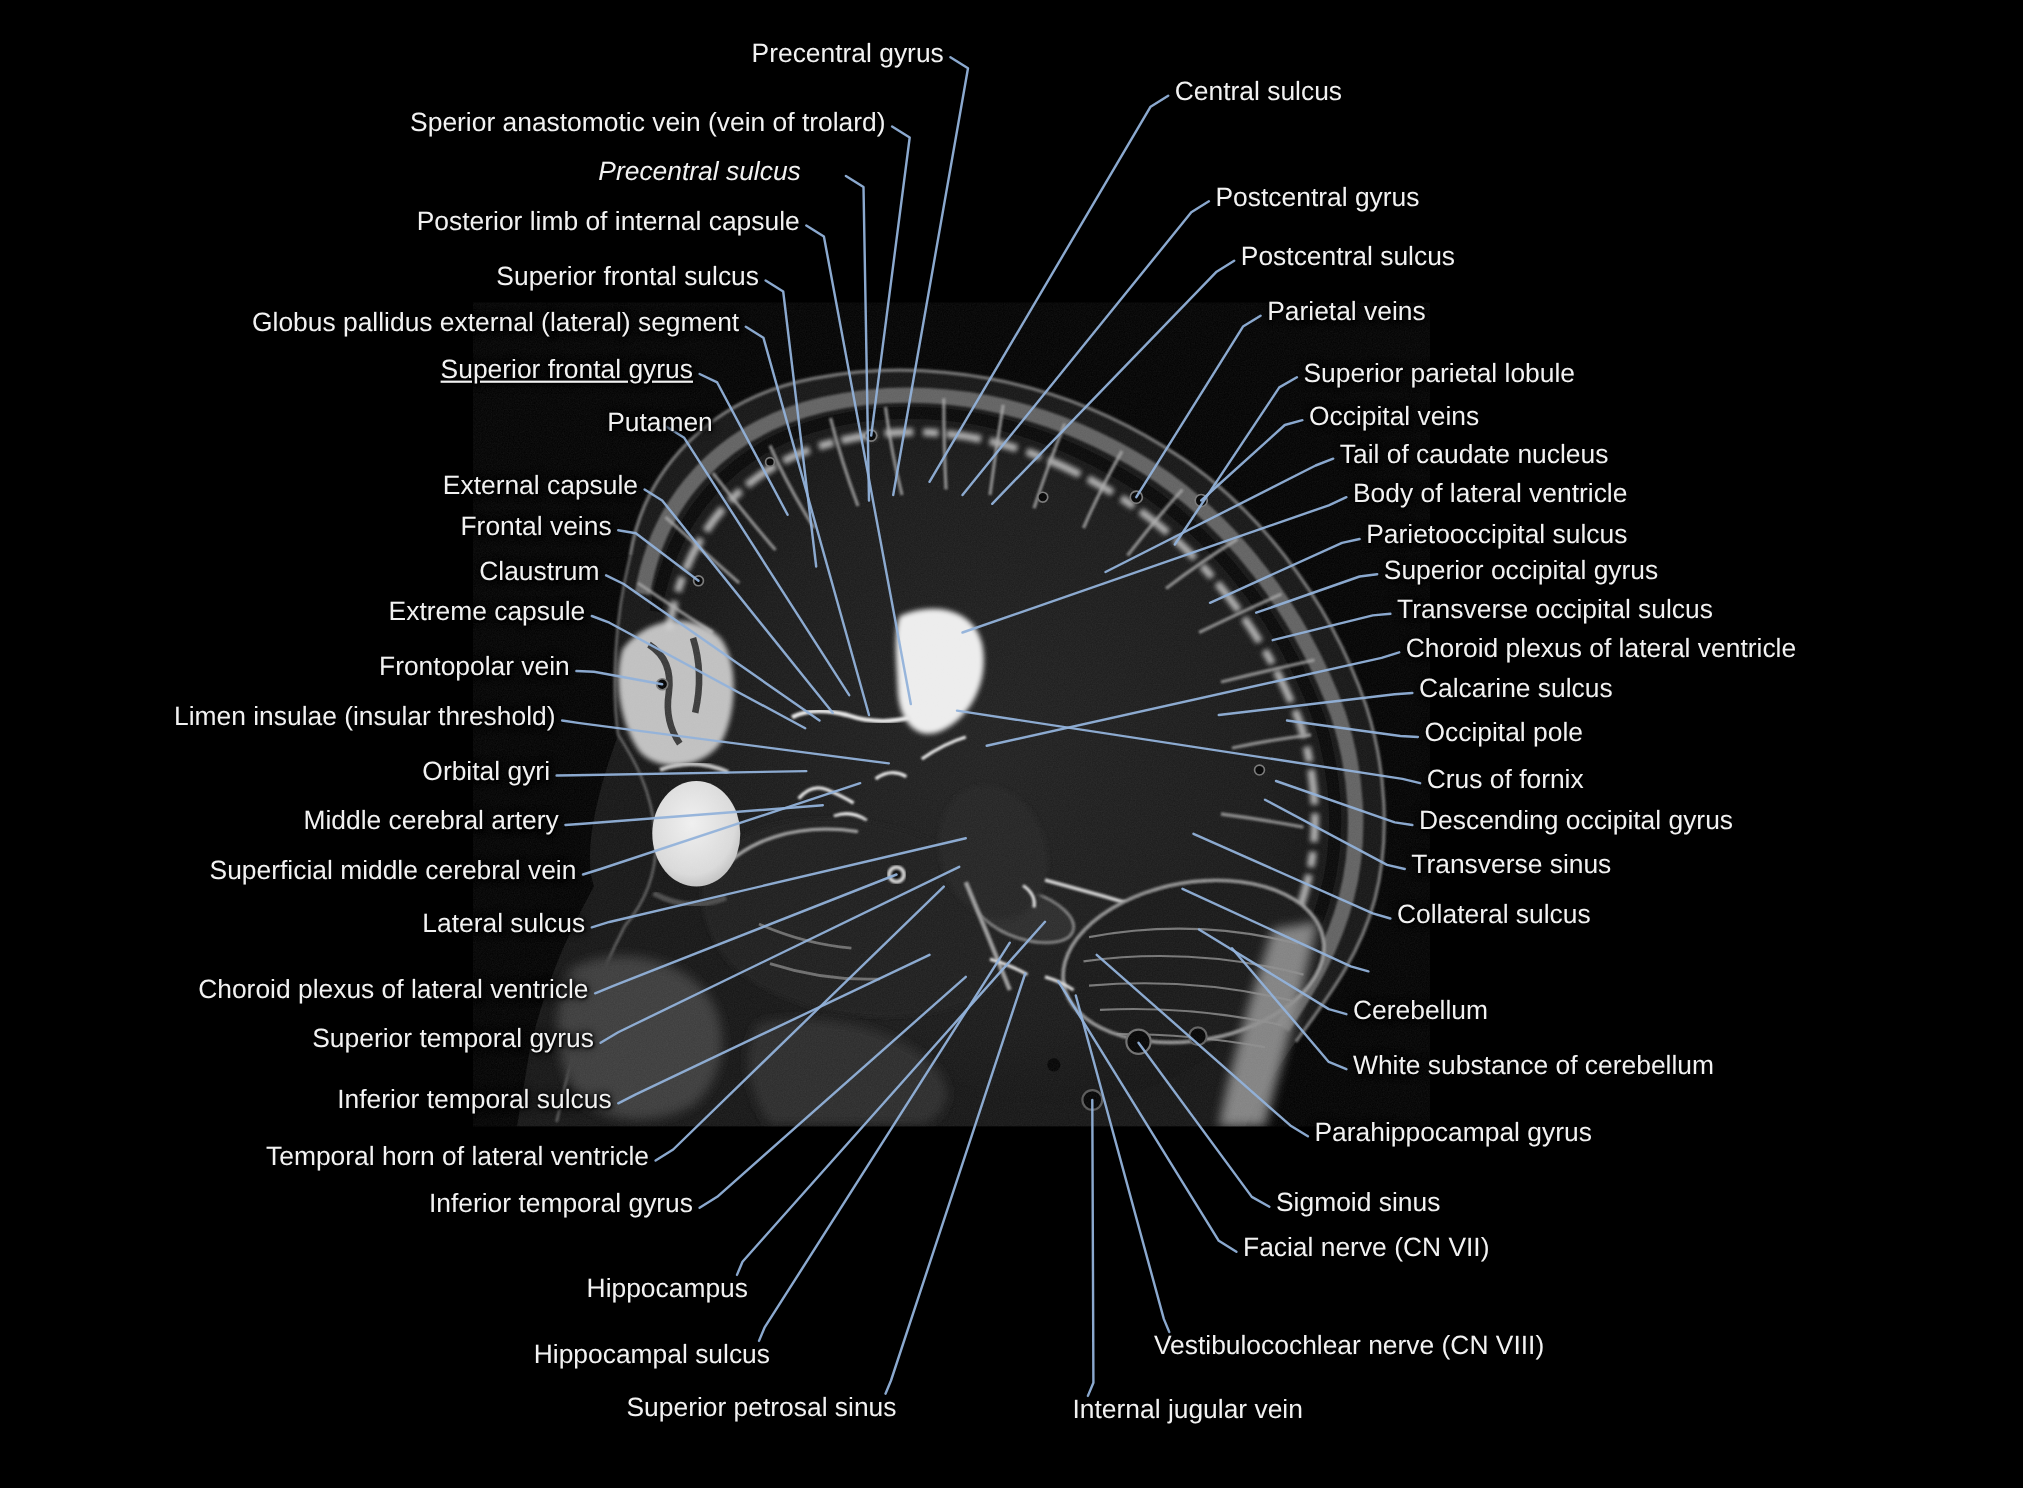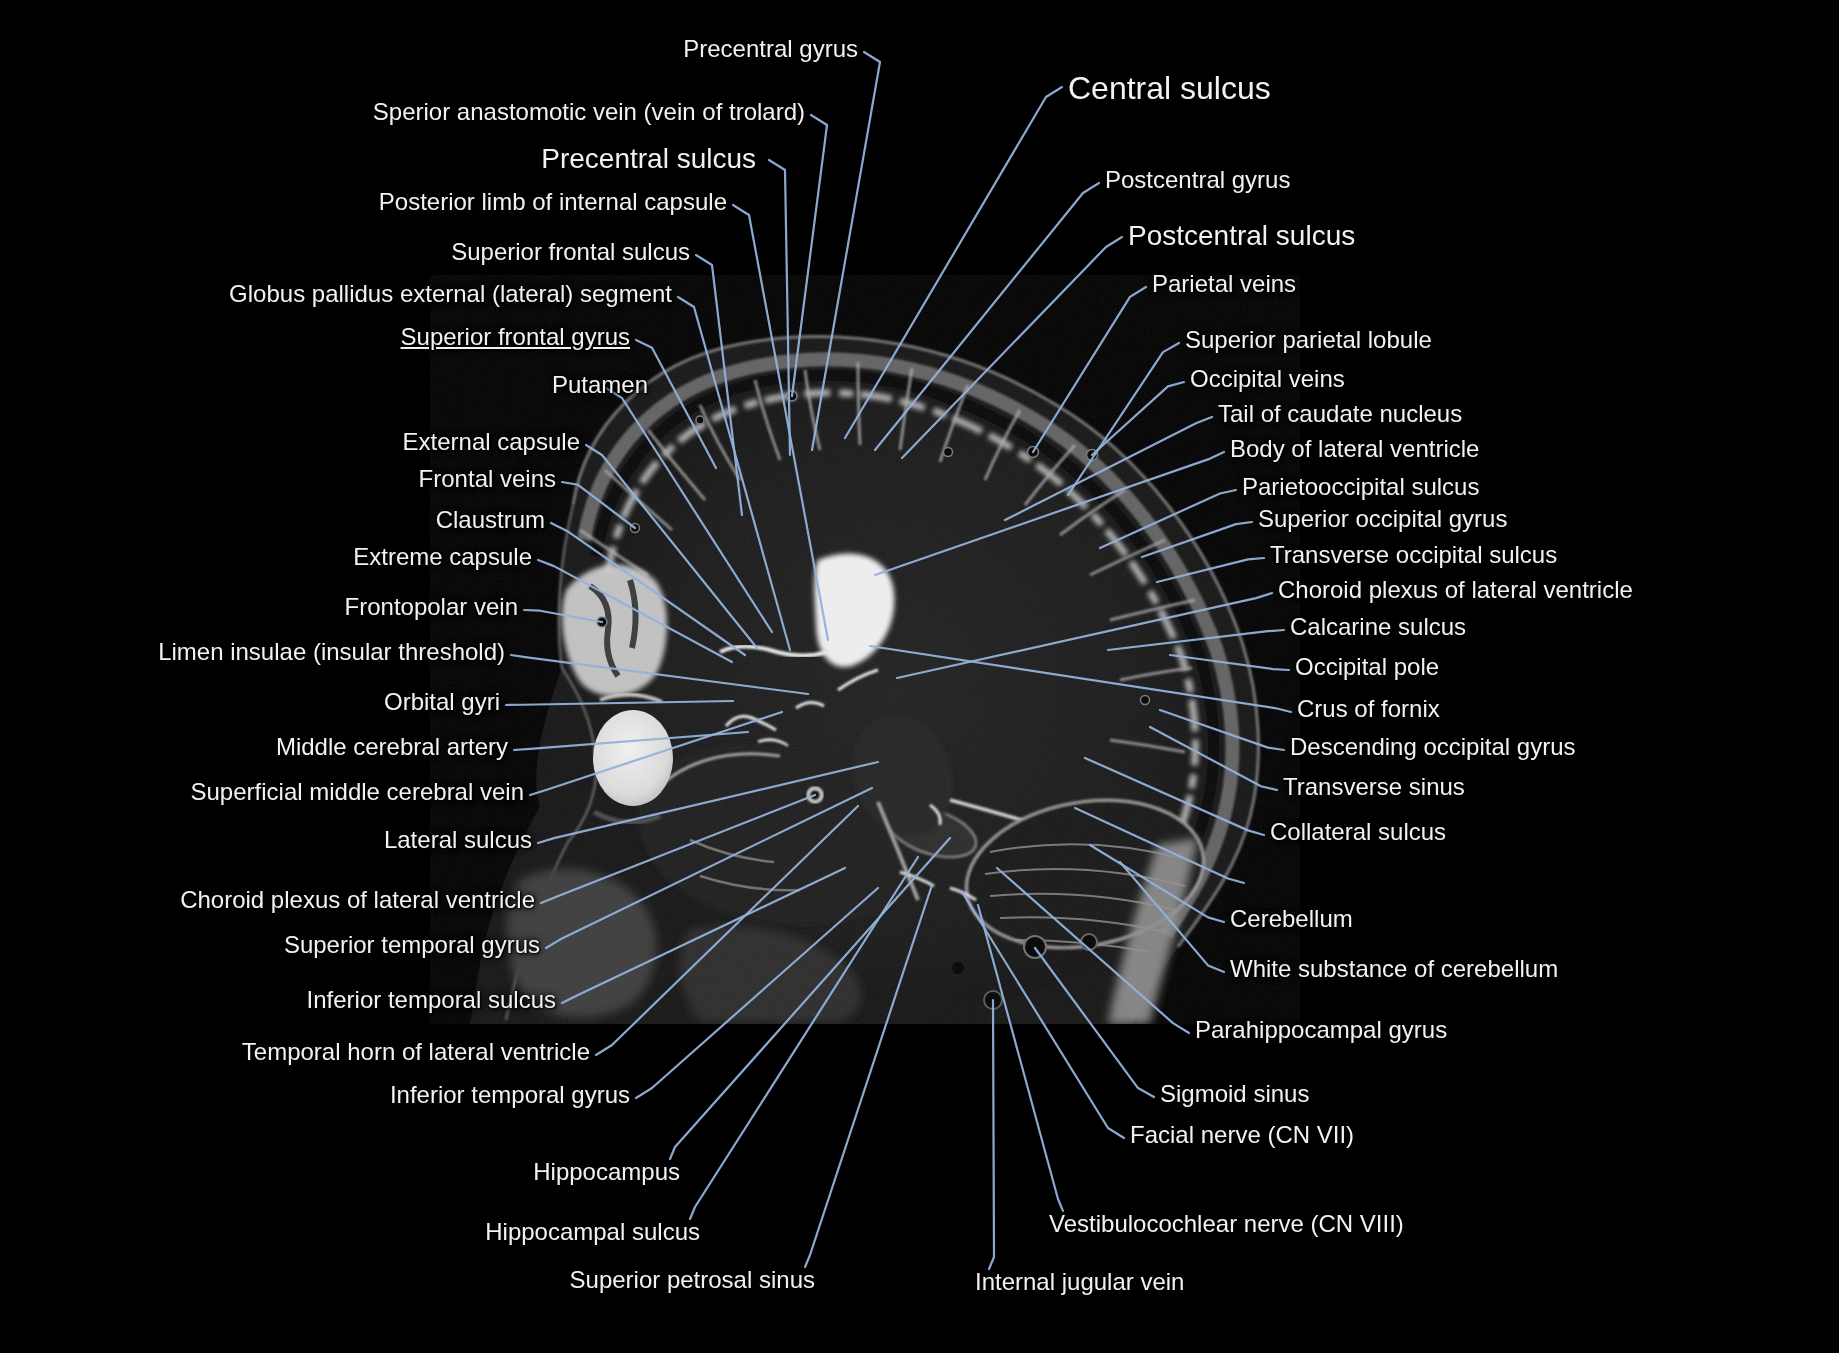--- a/index.html
+++ b/index.html
@@ -253,21 +253,21 @@
         <path d="M 1154 1097 L 1138 1088.06 L 1035 948"></path>
         <path d="M 1124 1138 L 1108 1128 L 962 892"></path>
         <path d="M 1063 1211 L 1058 1199 L 978 905"></path>
         <path d="M 989 1269 L 994 1257 L 993 1000"></path>
       </g>
   </svg>
 
   <div id="labels">
       <div class="label" style="font-size: 24px; top: 35.68px; left: 858px; transform: translateX(-100%);">Precentral gyrus</div>
       <div class="label" style="font-size: 24px; top: 98.68px; left: 805px; transform: translateX(-100%);">Sperior anastomotic vein (vein of trolard)</div>
-      <div class="label" style="font-size: 28px; top: 143.68px; left: 756px; transform: translateX(-100%);">Precentral sulcus</div>
+      <div class="label" style="font-size: 24px; top: 143.68px; left: 728px; transform: translateX(-100%); font-style: italic;">Precentral sulcus</div>
       <div class="label" style="font-size: 24px; top: 188.68px; left: 727px; transform: translateX(-100%);">Posterior limb of internal capsule</div>
       <div class="label" style="font-size: 24px; top: 238.68px; left: 690px; transform: translateX(-100%);">Superior frontal sulcus</div>
       <div class="label" style="font-size: 24px; top: 280.68px; left: 672px; transform: translateX(-100%);">Globus pallidus external (lateral) segment</div>
       <div class="label" style="font-size: 24px; top: 323.68px; left: 630px; transform: translateX(-100%); text-decoration: underline;">Superior frontal gyrus</div>
       <div class="label" style="font-size: 24px; top: 371.68px; left: 600px; transform: translateX(-100%); margin-left: 48px;">Putamen</div>
       <div class="label" style="font-size: 24px; top: 428.68px; left: 580px; transform: translateX(-100%);">External capsule</div>
       <div class="label" style="font-size: 24px; top: 465.68px; left: 556px; transform: translateX(-100%);">Frontal veins</div>
       <div class="label" style="font-size: 24px; top: 506.68px; left: 545px; transform: translateX(-100%);">Claustrum</div>
       <div class="label" style="font-size: 24px; top: 543.68px; left: 532px; transform: translateX(-100%);">Extreme capsule</div>
       <div class="label" style="font-size: 24px; top: 593.68px; left: 518px; transform: translateX(-100%);">Frontopolar vein</div>
@@ -277,23 +277,23 @@
       <div class="label" style="font-size: 24px; top: 778.68px; left: 524px; transform: translateX(-100%);">Superficial middle cerebral vein</div>
       <div class="label" style="font-size: 24px; top: 826.68px; left: 532px; transform: translateX(-100%);">Lateral sulcus</div>
       <div class="label" style="font-size: 24px; top: 886.68px; left: 535px; transform: translateX(-100%);">Choroid plexus of lateral ventricle</div>
       <div class="label" style="font-size: 24px; top: 931.68px; left: 540px; transform: translateX(-100%);">Superior temporal gyrus</div>
       <div class="label" style="font-size: 24px; top: 986.68px; left: 556px; transform: translateX(-100%);">Inferior temporal sulcus</div>
       <div class="label" style="font-size: 24px; top: 1038.68px; left: 590px; transform: translateX(-100%);">Temporal horn of lateral ventricle</div>
       <div class="label" style="font-size: 24px; top: 1081.68px; left: 630px; transform: translateX(-100%);">Inferior temporal gyrus</div>
       <div class="label" style="font-size: 24px; top: 1158.68px; left: 680px; transform: translateX(-100%);">Hippocampus</div>
       <div class="label" style="font-size: 24px; top: 1218.68px; left: 700px; transform: translateX(-100%);">Hippocampal sulcus</div>
       <div class="label" style="font-size: 24px; top: 1266.68px; left: 815px; transform: translateX(-100%);">Superior petrosal sinus</div>
-      <div class="label" style="font-size: 32px; top: 70.68px; left: 1068px;">Central sulcus</div>
+      <div class="label" style="font-size: 24px; top: 70.68px; left: 1068px;">Central sulcus</div>
       <div class="label" style="font-size: 24px; top: 166.68px; left: 1105px;">Postcentral gyrus</div>
-      <div class="label" style="font-size: 28px; top: 220.68px; left: 1128px;">Postcentral sulcus</div>
+      <div class="label" style="font-size: 24px; top: 220.68px; left: 1128px;">Postcentral sulcus</div>
       <div class="label" style="font-size: 24px; top: 270.68px; left: 1152px;">Parietal veins</div>
       <div class="label" style="font-size: 24px; top: 326.68px; left: 1185px;">Superior parietal lobule</div>
       <div class="label" style="font-size: 24px; top: 365.68px; left: 1190px;">Occipital veins</div>
       <div class="label" style="font-size: 24px; top: 400.68px; left: 1218px;">Tail of caudate nucleus</div>
       <div class="label" style="font-size: 24px; top: 435.68px; left: 1230px;">Body of lateral ventricle</div>
       <div class="label" style="font-size: 24px; top: 473.68px; left: 1242px;">Parietooccipital sulcus</div>
       <div class="label" style="font-size: 24px; top: 505.68px; left: 1258px;">Superior occipital gyrus</div>
       <div class="label" style="font-size: 24px; top: 541.68px; left: 1270px;">Transverse occipital sulcus</div>
       <div class="label" style="font-size: 24px; top: 576.68px; left: 1278px;">Choroid plexus of lateral ventricle</div>
       <div class="label" style="font-size: 24px; top: 613.68px; left: 1290px;">Calcarine sulcus</div>

